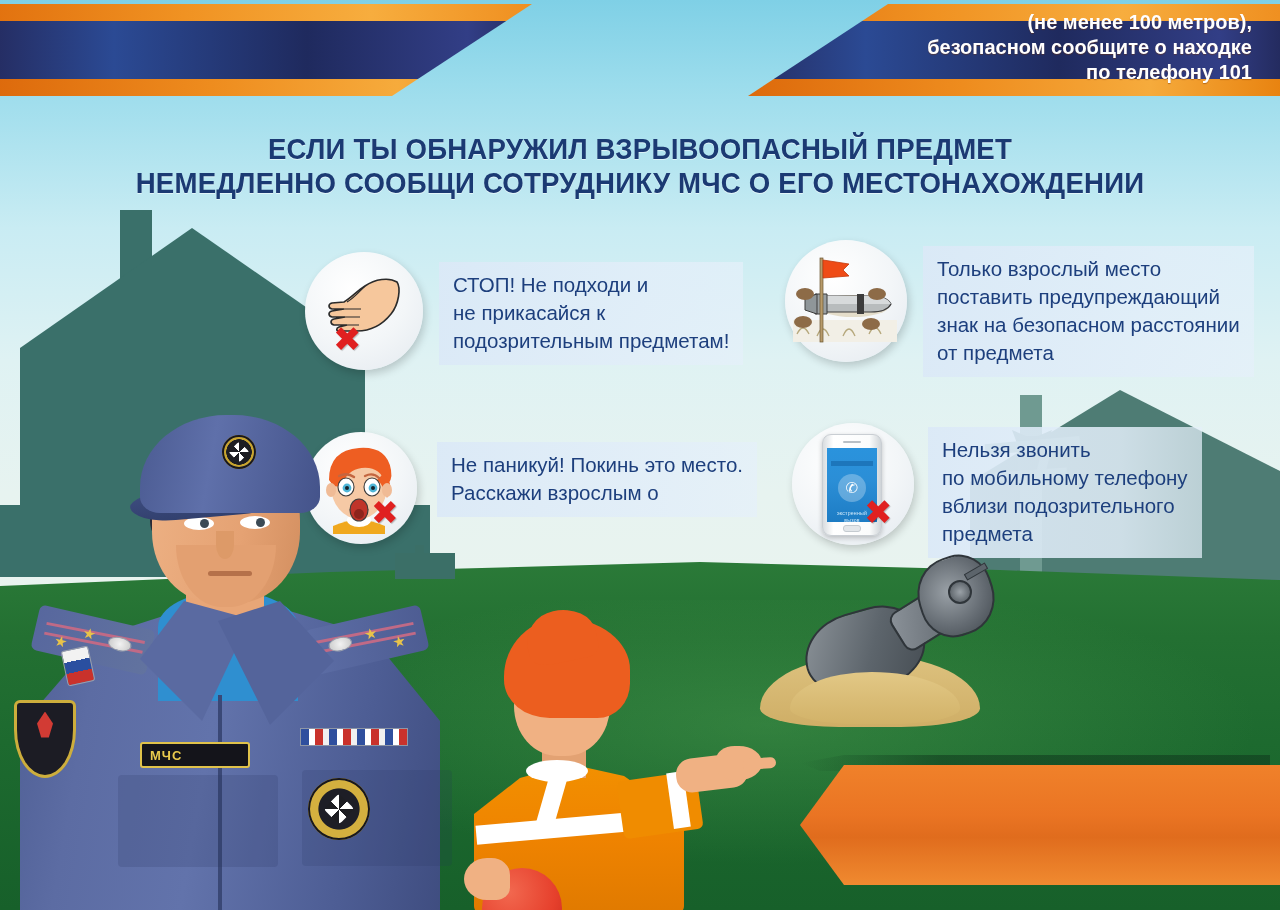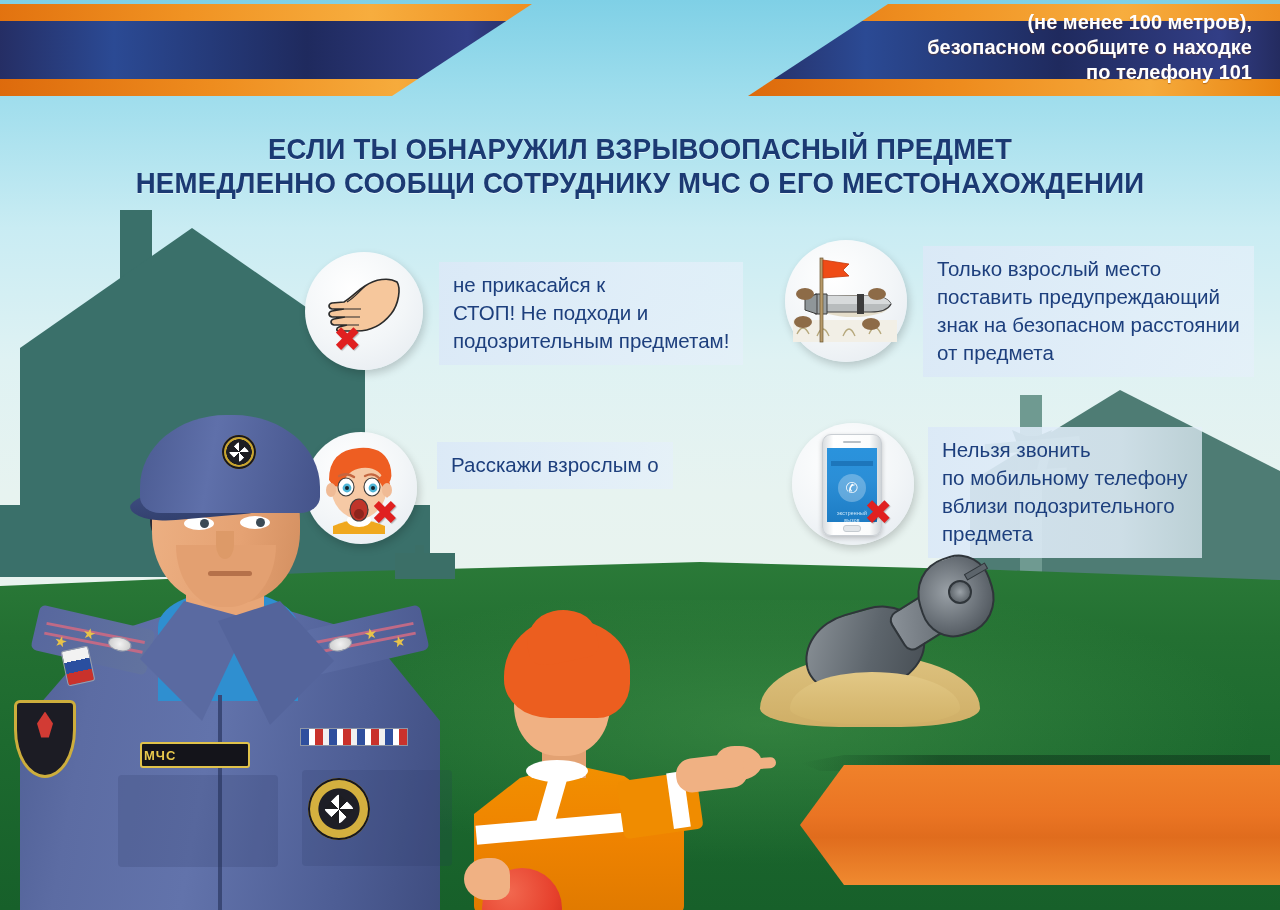--- a/index.html
+++ b/index.html
@@ -234,21 +234,21 @@
   }
   .strap-line{position:absolute;height:3px;background:#c06a86;}
   .strap-star{position:absolute;width:12px;height:12px;background:#e8c34a;
      clip-path:polygon(50% 0,61% 35%,98% 35%,68% 57%,79% 91%,50% 70%,21% 91%,32% 57%,2% 35%,39% 35%);}
   .strap-pip{position:absolute;width:22px;height:12px;border-radius:50%;
      background:radial-gradient(circle,#f2f2f2,#c9c9c9);border:1px solid #9aa0ad;}
   .of-nameplate{
     position:absolute;left:140px;top:742px;width:110px;height:26px;
     background:#14141a;border:2px solid #e0c24a;border-radius:3px;
     color:#e8c94d;font-weight:bold;font-size:13px;letter-spacing:1px;
-    display:flex;align-items:center;padding-left:2px;box-sizing:border-box;
+    display:flex;align-items:center;padding-left:8px;box-sizing:border-box;
   }
   .of-pocketL{position:absolute;left:118px;top:775px;width:160px;height:92px;
      background:rgba(40,52,92,.18);border-radius:4px;}
   .of-pocketR{position:absolute;left:302px;top:770px;width:150px;height:96px;
      background:rgba(40,52,92,.16);border-radius:4px;}
   .of-ribbonbar{position:absolute;left:300px;top:728px;width:106px;height:16px;
      background:repeating-linear-gradient(90deg,#2f4f9e 0 8px,#ffffff 8px 14px,#c9322c 14px 22px,#f0f0f0 22px 28px);
      border:1px solid #8e96a6;}
   .of-sleevepatch{
     position:absolute;left:14px;top:700px;width:56px;height:72px;
@@ -409,22 +409,22 @@
   <div class="tip" style="left:305px;top:252px;">
     <div class="tip-circle" style="width:118px;height:118px;">
       <svg class="hand" viewBox="0 0 74 56">
         <path d="M70 6 C62 1 48 3 38 10 C30 15 24 22 17 26 L5 27 C1 28 1 32 5 33 L17 33 L5 35 C1 36 1 40 5 41 L18 41 L7 43 C3 44 3 48 7 49 L20 49 L12 51 C9 52 9 55 12 55 L30 55 C44 55 56 48 64 38 C72 28 74 12 70 6 Z" fill="#f6c79c" stroke="#2b2b2b" stroke-width="1.6"></path>
         <path d="M38 10 C32 16 27 22 20 26" fill="none" stroke="#2b2b2b" stroke-width="1.2"></path>
         <path d="M17 33 L34 33 M18 41 L33 41 M20 49 L32 49" fill="none" stroke="#2b2b2b" stroke-width="1.1"></path>
       </svg>
       <div class="redx" style="left:28px;top:70px;font-size:34px;">✖</div>
     </div>
     <div class="tip-text" style="margin-left:16px;margin-top:10px;">
+      <span>СТОП! Не подходи и</span>
       <span>не прикасайся к</span>
-      <span>СТОП! Не подходи и</span>
       <span>подозрительным предметам!</span>
     </div>
   </div>
 
   <div class="tip" style="left:785px;top:240px;">
     <div class="tip-circle" style="width:122px;height:122px;">
       <svg class="shellwrap" viewBox="0 0 104 104">
         <rect x="0" y="72" width="104" height="22" fill="#f2efe6"></rect>
         <path d="M4 86 q6 -12 12 0 M24 88 q6 -14 12 0 M50 88 q6 -14 12 0 M76 86 q6 -13 12 0" stroke="#b6a87c" stroke-width="1.3" fill="none"></path>
         <ellipse cx="60" cy="58" rx="36" ry="11" fill="#ded6be" opacity=".8"></ellipse>
@@ -466,20 +466,21 @@
         <circle cx="30" cy="48" r="2" fill="#16232c"></circle>
         <circle cx="56" cy="48" r="2" fill="#16232c"></circle>
         <ellipse cx="42" cy="70" rx="9" ry="11" fill="#c0342a" stroke="#3c3c3c" stroke-width="1.2"></ellipse>
         <ellipse cx="42" cy="74" rx="5" ry="5" fill="#8d241c"></ellipse>
         <ellipse cx="14" cy="50" rx="5" ry="7" fill="#f0bb96"></ellipse>
         <ellipse cx="70" cy="50" rx="5" ry="7" fill="#f0bb96"></ellipse>
       </svg>
       <div class="redx" style="left:66px;top:64px;font-size:33px;">✖</div>
     </div>
     <div class="tip-text" style="margin-left:20px;margin-top:10px;">
+      <span>Не паникуй! Покинь это место.</span>
       <span>Расскажи взрослым о</span>
     </div>
   </div>
 
   <div class="tip" style="left:792px;top:423px;">
     <div class="tip-circle" style="width:122px;height:122px;">
       <div class="phone">
         <div class="phone-speaker"></div>
         <div class="phone-screen">
           <div class="phone-bar"></div>

